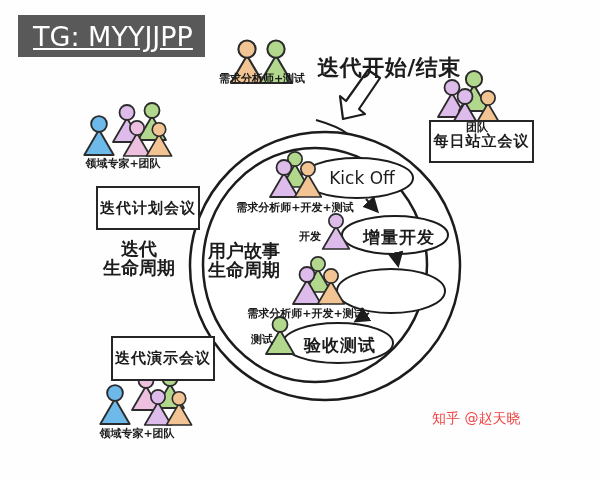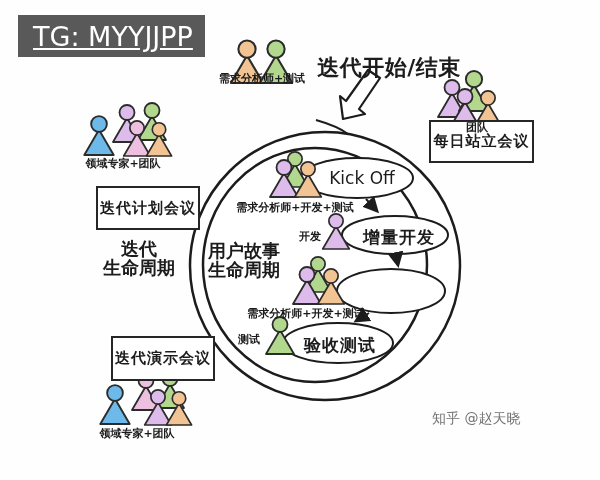--- a/index.html
+++ b/index.html
@@ -18,21 +18,21 @@
   .small-lbl{font-size:11px;font-weight:700;color:#1a1a1a;}
   .big-lbl{font-size:18px;font-weight:700;line-height:19px;}
   .ellipse-lbl{font-size:17px;font-weight:500;}
   .ellipse-lbl.cjk{font-weight:700;letter-spacing:1px;}
   .banner{
     position:absolute;background:var(--banner-bg,#595959);color:#fff;z-index:4;
     display:flex;align-items:center;
   }
   .banner.tg{left:18px;top:15px;width:187px;height:42px;font-size:27px;padding-left:15px;box-sizing:border-box;text-decoration:underline;}
   .banner.site{left:400px;top:443px;width:200px;height:34px;font-size:19px;justify-content:center;}
-  .watermark{position:absolute;left:432px;top:410px;font-size:14px;color:#737373;z-index:3;}
+  .watermark{position:absolute;left:432px;top:410px;font-size:14px;color:#ef4444;z-index:3;}
   .arrow-title{font-size:22px;font-weight:700;letter-spacing:0.5px;}
   
   .c-orange{fill:var(--person-orange);}
   .c-green{fill:var(--person-green);}
   .c-purple{fill:var(--person-purple);}
   .c-blue{fill:var(--person-blue);}
   .c-pink{fill:var(--person-pink);}
 </style>
 </head>
 <body>
@@ -128,16 +128,16 @@
   <div class="txt center ellipse-lbl" style="left:362px;top:168px;">Kick Off</div>
   <div class="txt center ellipse-lbl cjk" style="left:399px;top:226px;">增量开发</div>
   <div class="txt center ellipse-lbl cjk" style="left:340px;top:334px;">验收测试</div>
 
   <div class="txt center small-lbl" style="left:262px;top:71px;">需求分析师+测试</div>
   <div class="txt center small-lbl" style="left:477px;top:120px;">团队</div>
   <div class="txt center small-lbl" style="left:123px;top:156px;">领域专家+团队</div>
   <div class="txt center small-lbl" style="left:295px;top:200px;">需求分析师+开发+测试</div>
   <div class="txt center small-lbl" style="left:310px;top:229px;">开发</div>
   <div class="txt center small-lbl" style="left:306px;top:306px;">需求分析师+开发+测试</div>
-  <div class="txt center small-lbl" style="left:249px;top:332px;">测试</div>
+  <div class="txt center small-lbl" style="left:262px;top:332px;">测试</div>
   <div class="txt center small-lbl" style="left:137px;top:426px;">领域专家+团队</div>
 
 </div>
 
 </body></html>

